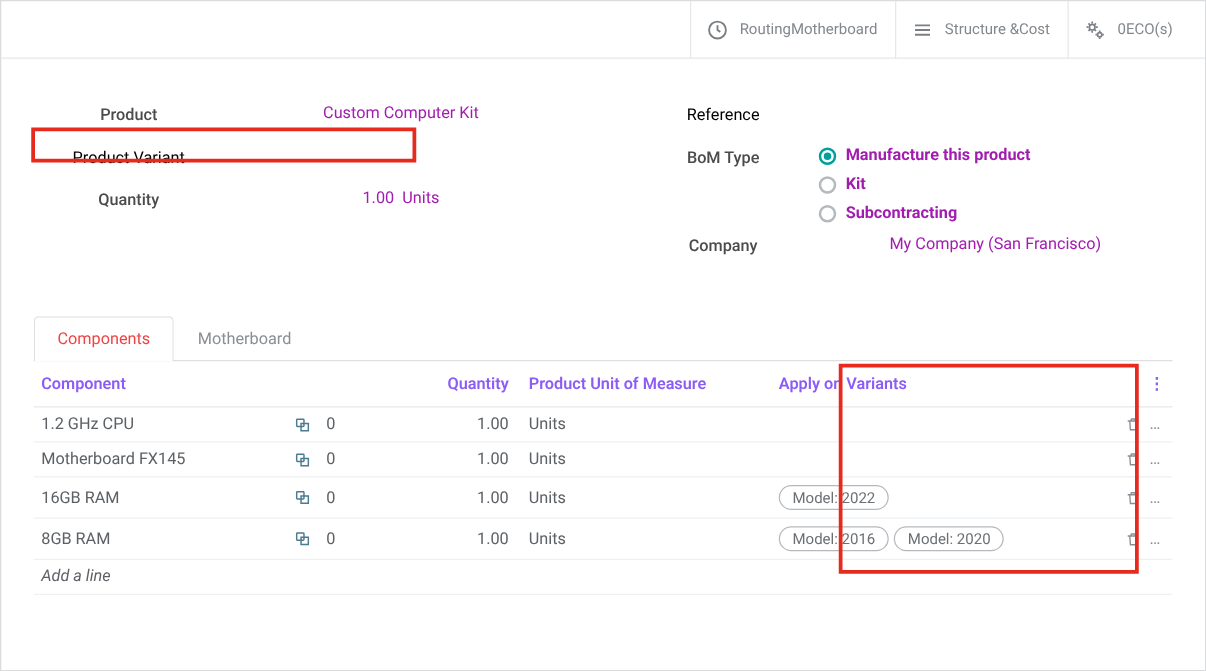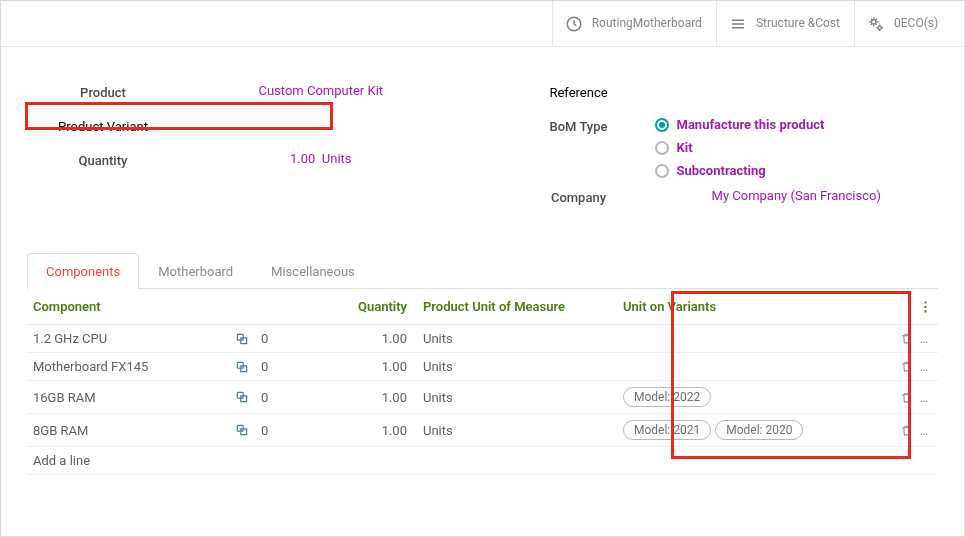--- a/index.html
+++ b/index.html
@@ -132,21 +132,21 @@
 
   
   .tbl {
     width: 100%;
     border-collapse: collapse;
     font-size: 13px;
   }
   .tbl th {
     text-align: left;
     font-weight: 600;
-    color: #4d7c0f;
+    color: #8b5cf6;
     padding: 10px 6px;
     border-bottom: 1px solid #e6e7e9;
   }
   .tbl th.qty, .tbl td.qtycell { text-align: right; padding-right: 10px; }
   .tbl td {
     padding: 6px 6px;
     border-bottom: 1px solid #eef0f1;
     color: #5d6165;
     vertical-align: middle;
   }
@@ -170,20 +170,21 @@
     padding: 2px 10px;
     font-size: 12px;
     color: #6c7075;
     margin-right: 4px;
     white-space: nowrap;
   }
   .addline {
     color: #1f6f8b;
     padding: 10px 6px;
     cursor: pointer;
+    font-style: italic;
   }
   th.colmenu { text-align:right; }
 </style>
 </head>
 <body>
 
 <div class="frame">
 
   <div class="statbar">
     <div class="statbtn">
@@ -277,30 +278,29 @@
     </div>
   </div>
 
   <div class="hl-variant"></div>
   <div class="hl-apply"></div>
 
   <div class="tabs">
     <div class="tabbar">
       <div class="tab active">Components</div>
       <div class="tab">Motherboard</div>
-      <div class="tab">Miscellaneous</div>
     </div>
 
     <table class="tbl">
       <thead>
         <tr>
           <th style="width:260px">Component</th>
           <th class="qty" style="width:130px">Quantity</th>
           <th style="width:200px">Product Unit of Measure</th>
-          <th>Unit on Variants</th>
+          <th>Apply on Variants</th>
           <th class="colmenu" style="width:40px">⋮</th>
         </tr>
       </thead>
       <tbody id="tbody">
           <tr>
             <td>
               <div class="compcell">
                 <span class="compname">1.2 GHz CPU</span>
                 <span class="ext-ico">
                   <svg viewBox="0 0 24 24" fill="none" stroke="currentColor" stroke-width="2">
@@ -387,21 +387,21 @@
                   <svg viewBox="0 0 24 24" fill="none" stroke="currentColor" stroke-width="2">
                     <rect x="4" y="4" width="10" height="10" rx="1"></rect>
                     <path d="M10 10h10v10H10z"></path>
                   </svg>
                 </span>
                 <span style="width:20px;text-align:left;">0</span>
               </div>
             </td>
             <td class="qtycell">1.00</td>
             <td>Units</td>
-            <td><span class="tag">Model: 2021</span><span class="tag">Model: 2020</span></td>
+            <td><span class="tag">Model: 2016</span><span class="tag">Model: 2020</span></td>
             <td>
               <div class="actcell">
                 <span class="del-ico">
                   <svg viewBox="0 0 24 24" fill="none" stroke="currentColor" stroke-width="2">
                     <path d="M4 7h16M9 7V5a1 1 0 0 1 1-1h4a1 1 0 0 1 1 1v2M7 7l1 13h8l1-13"></path>
                   </svg>
                 </span>
                 <span class="more-ico">…</span>
               </div>
             </td>

